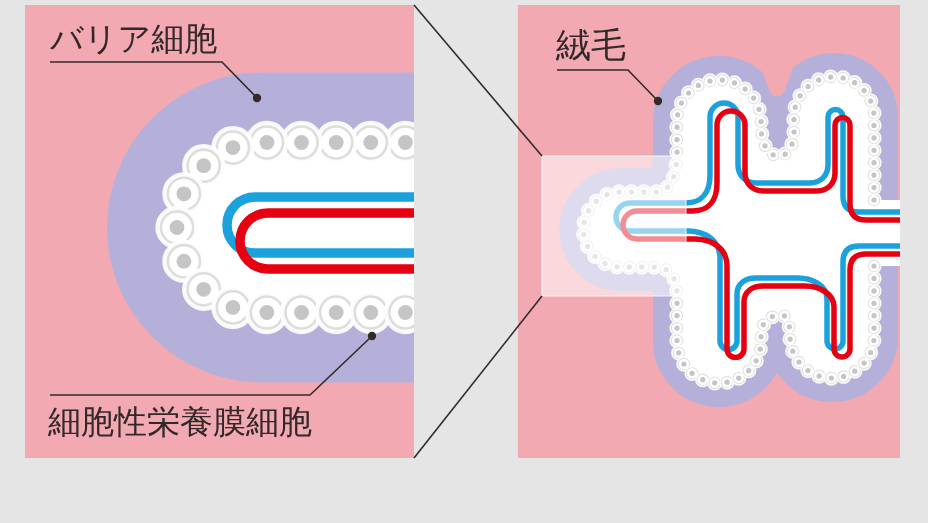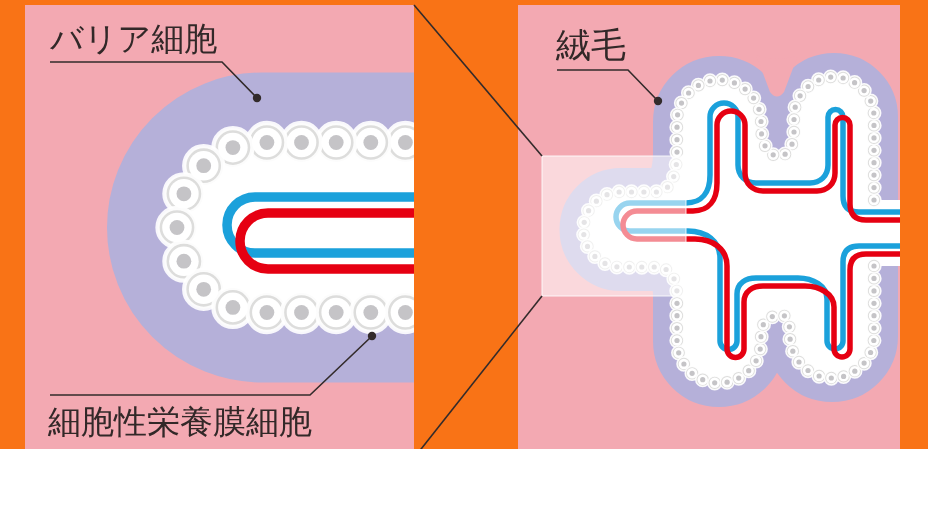--- a/index.html
+++ b/index.html
@@ -1,16 +1,16 @@
 <!DOCTYPE html>
 <html><head>
 <meta charset="utf-8">
 <style>
   html,body{margin:0;padding:0;background:#ffffff;}
-  .page{position:relative;width:928px;height:449px;background:#f97316;overflow:hidden;
+  .page{position:relative;width:928px;height:523px;background:#e5e5e5;overflow:hidden;
         font-family:"Liberation Serif","DejaVu Serif",serif;}
   svg{display:block;}
   text.callout{font-family:"Liberation Serif","DejaVu Serif",serif;font-weight:500;}
   .connector{fill:none;stroke-width:1.6;}
   .callout-line{fill:none;stroke-width:1.6;}
   .vessel{fill:none;}
   .bead-line{fill:none;stroke:none;}
 </style>
 </head>
 <body>

